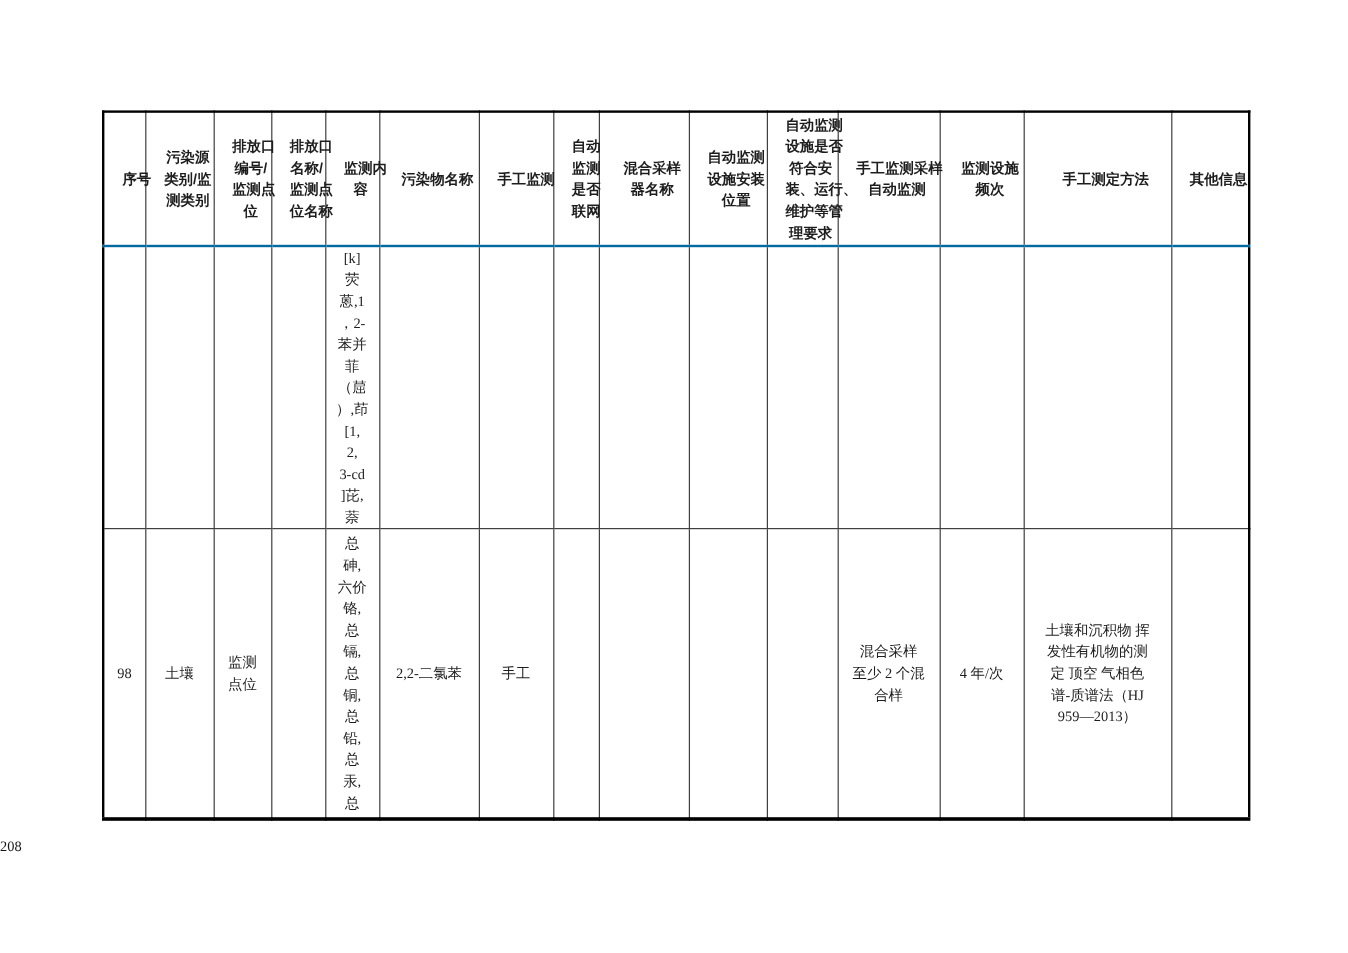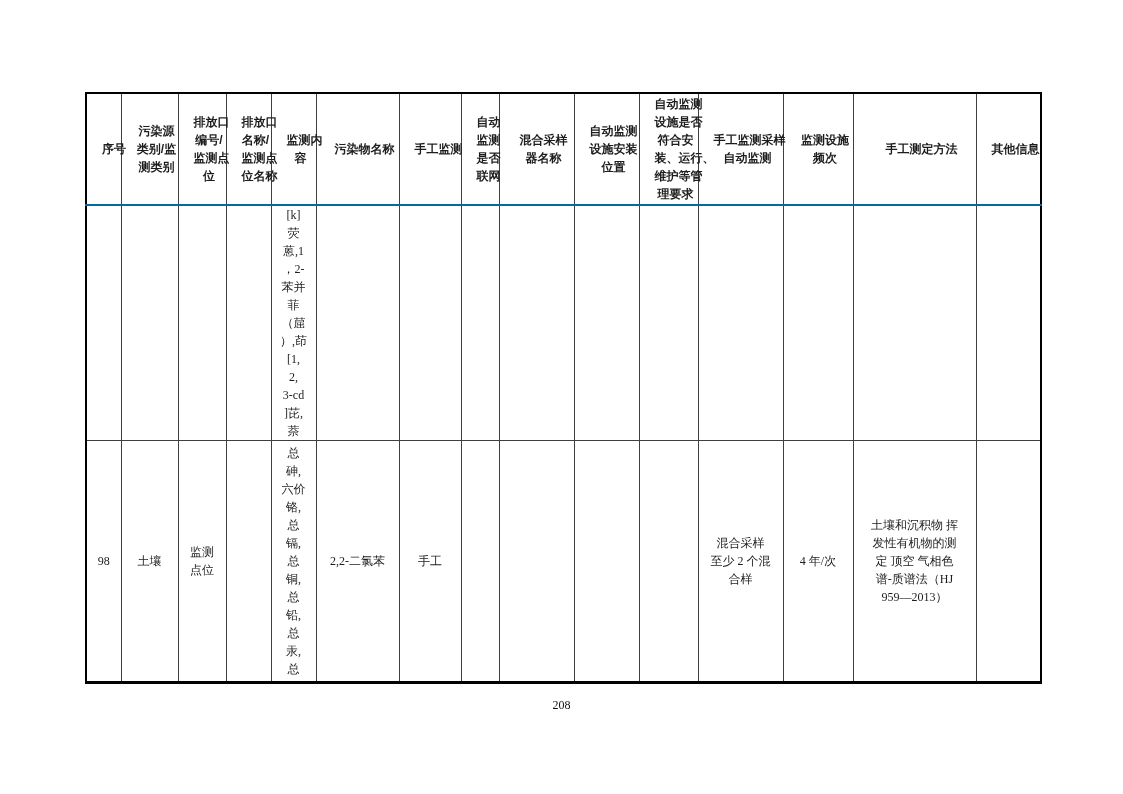--- a/index.html
+++ b/index.html
@@ -50,21 +50,21 @@
     font-weight: 400;
     overflow: hidden;
   }
   .tbl tbody tr.row-1 td { height: 230px; }
   .tbl tbody tr.row-2 td { height: 240px; }
   .page-num {
     position: absolute;
     left: 0;
     top: 698px;
     width: 1123px;
-    text-align: center;
+    text-align: left;
     font-size: 12px;
     color: #151515;
   }
 </style>
 </head>
 <body>
 
 <div class="sheet">
 
   <table class="tbl">

